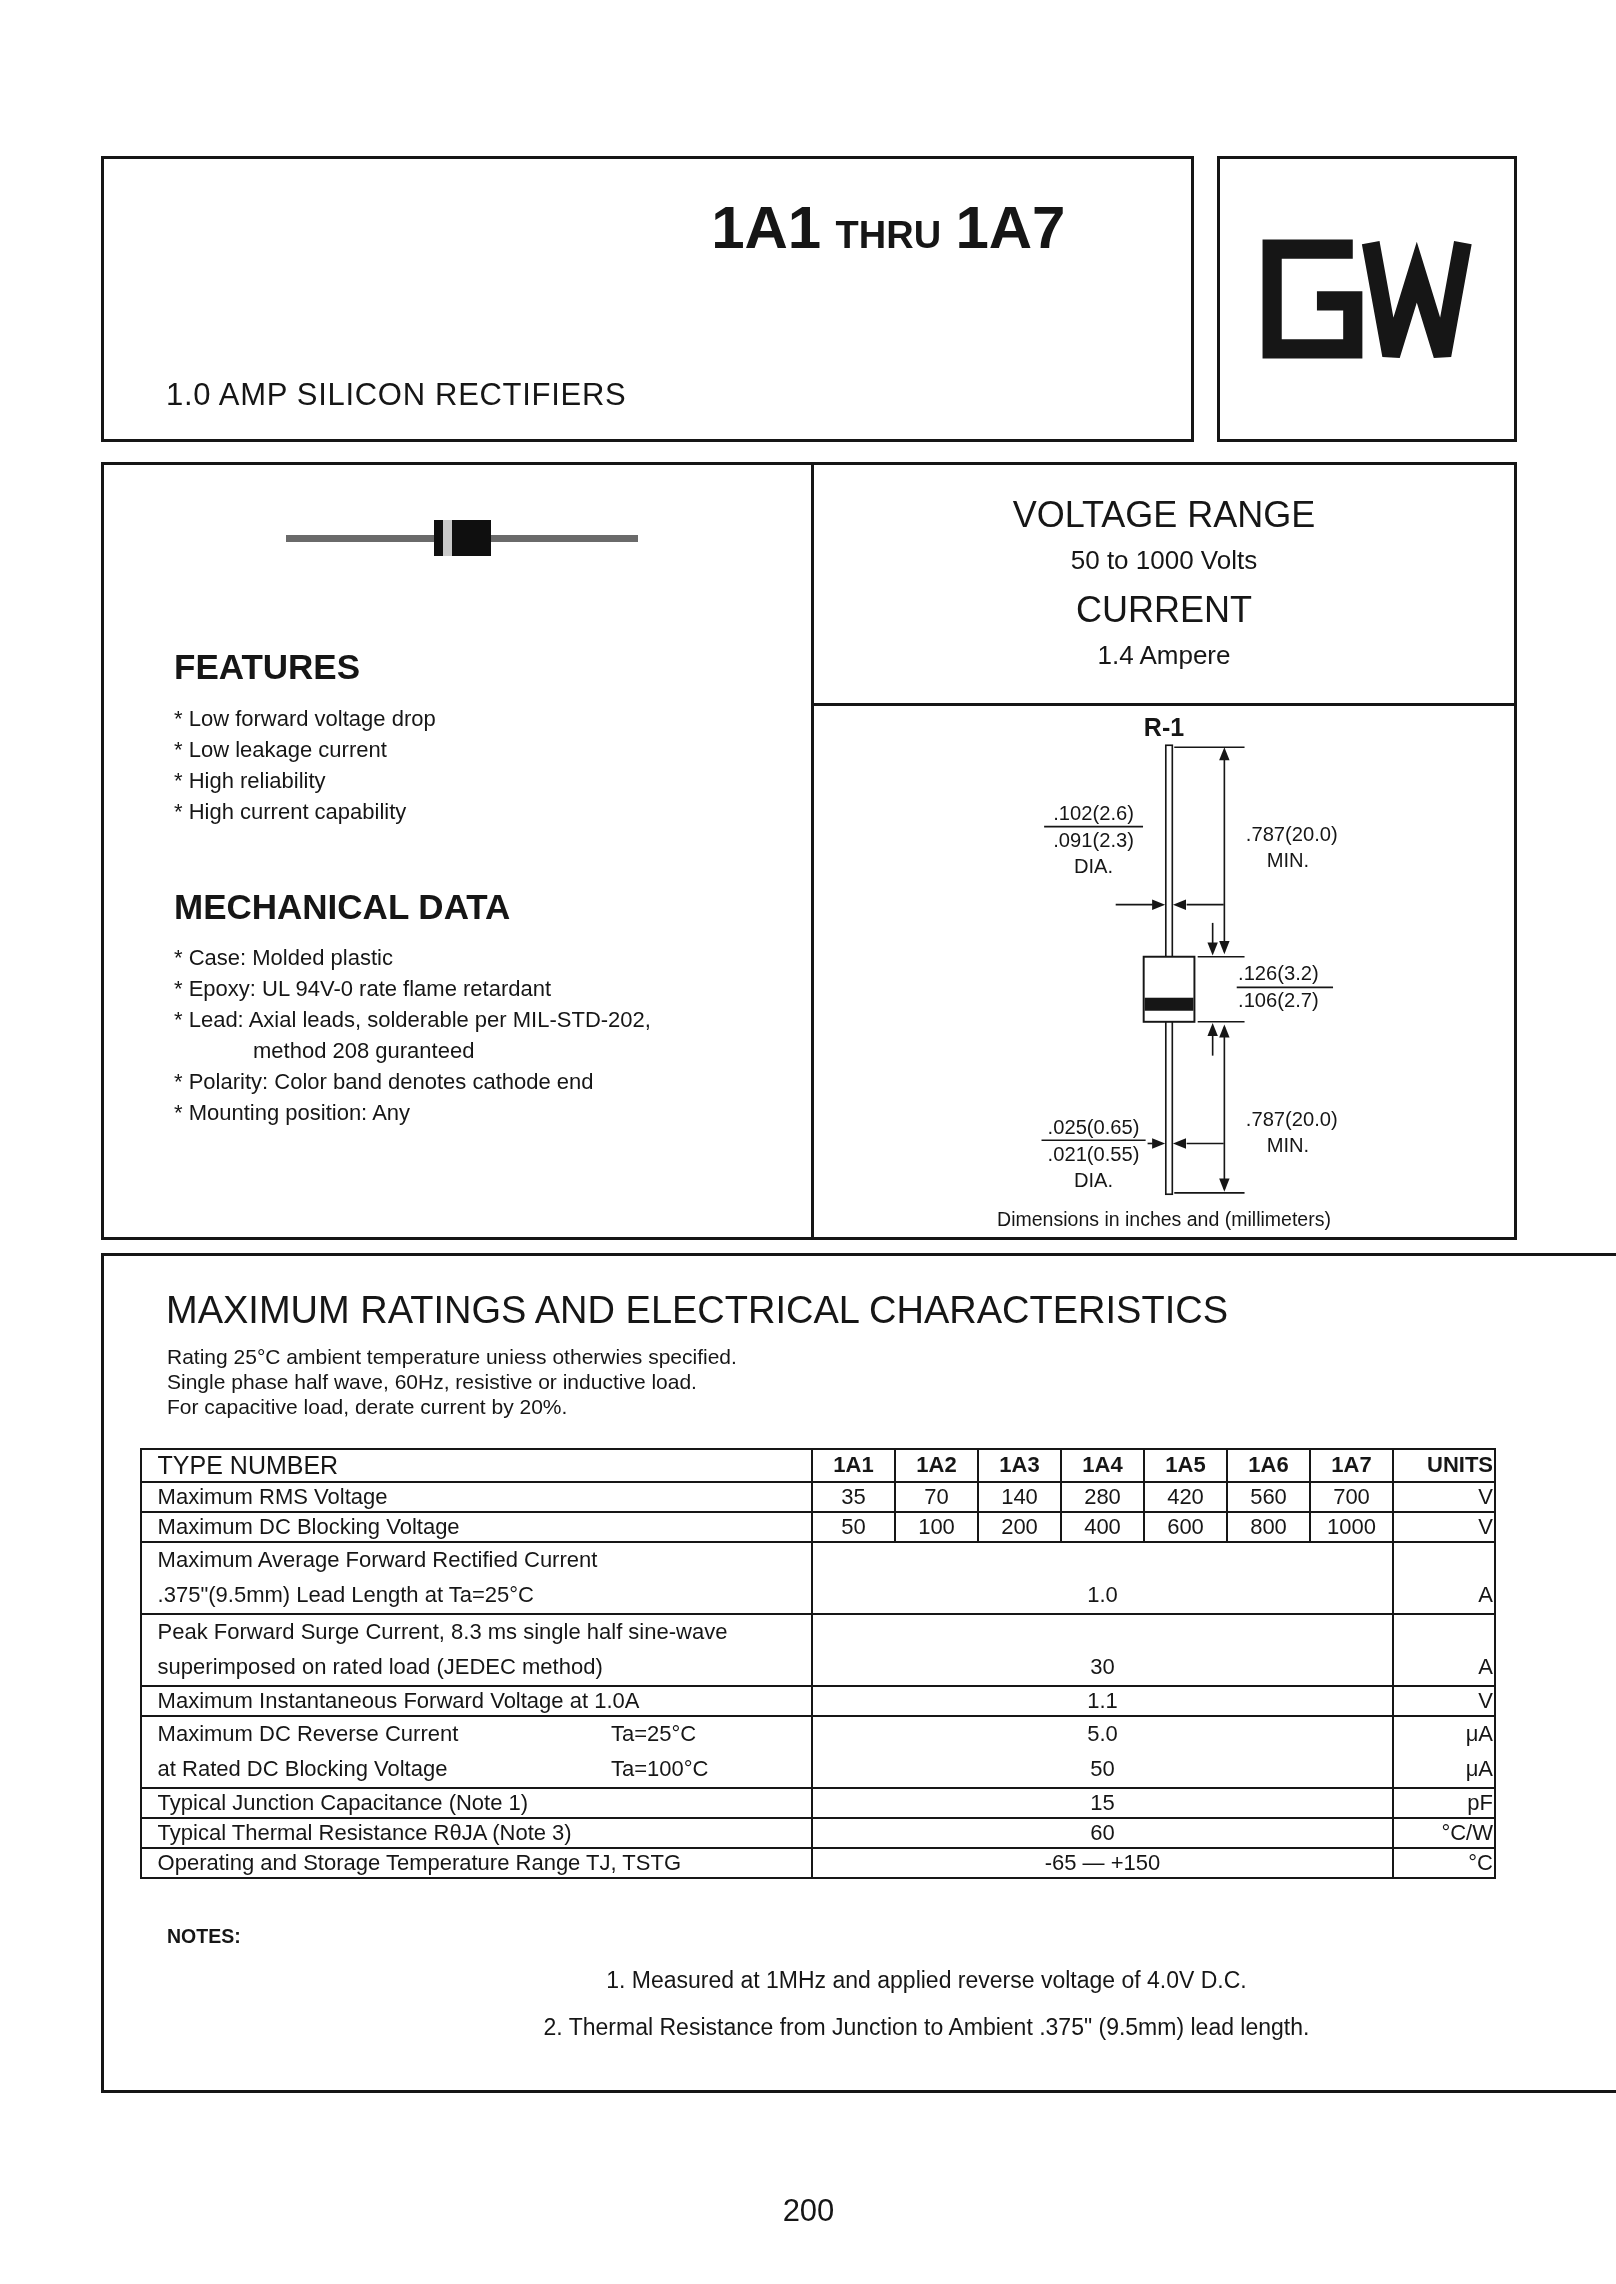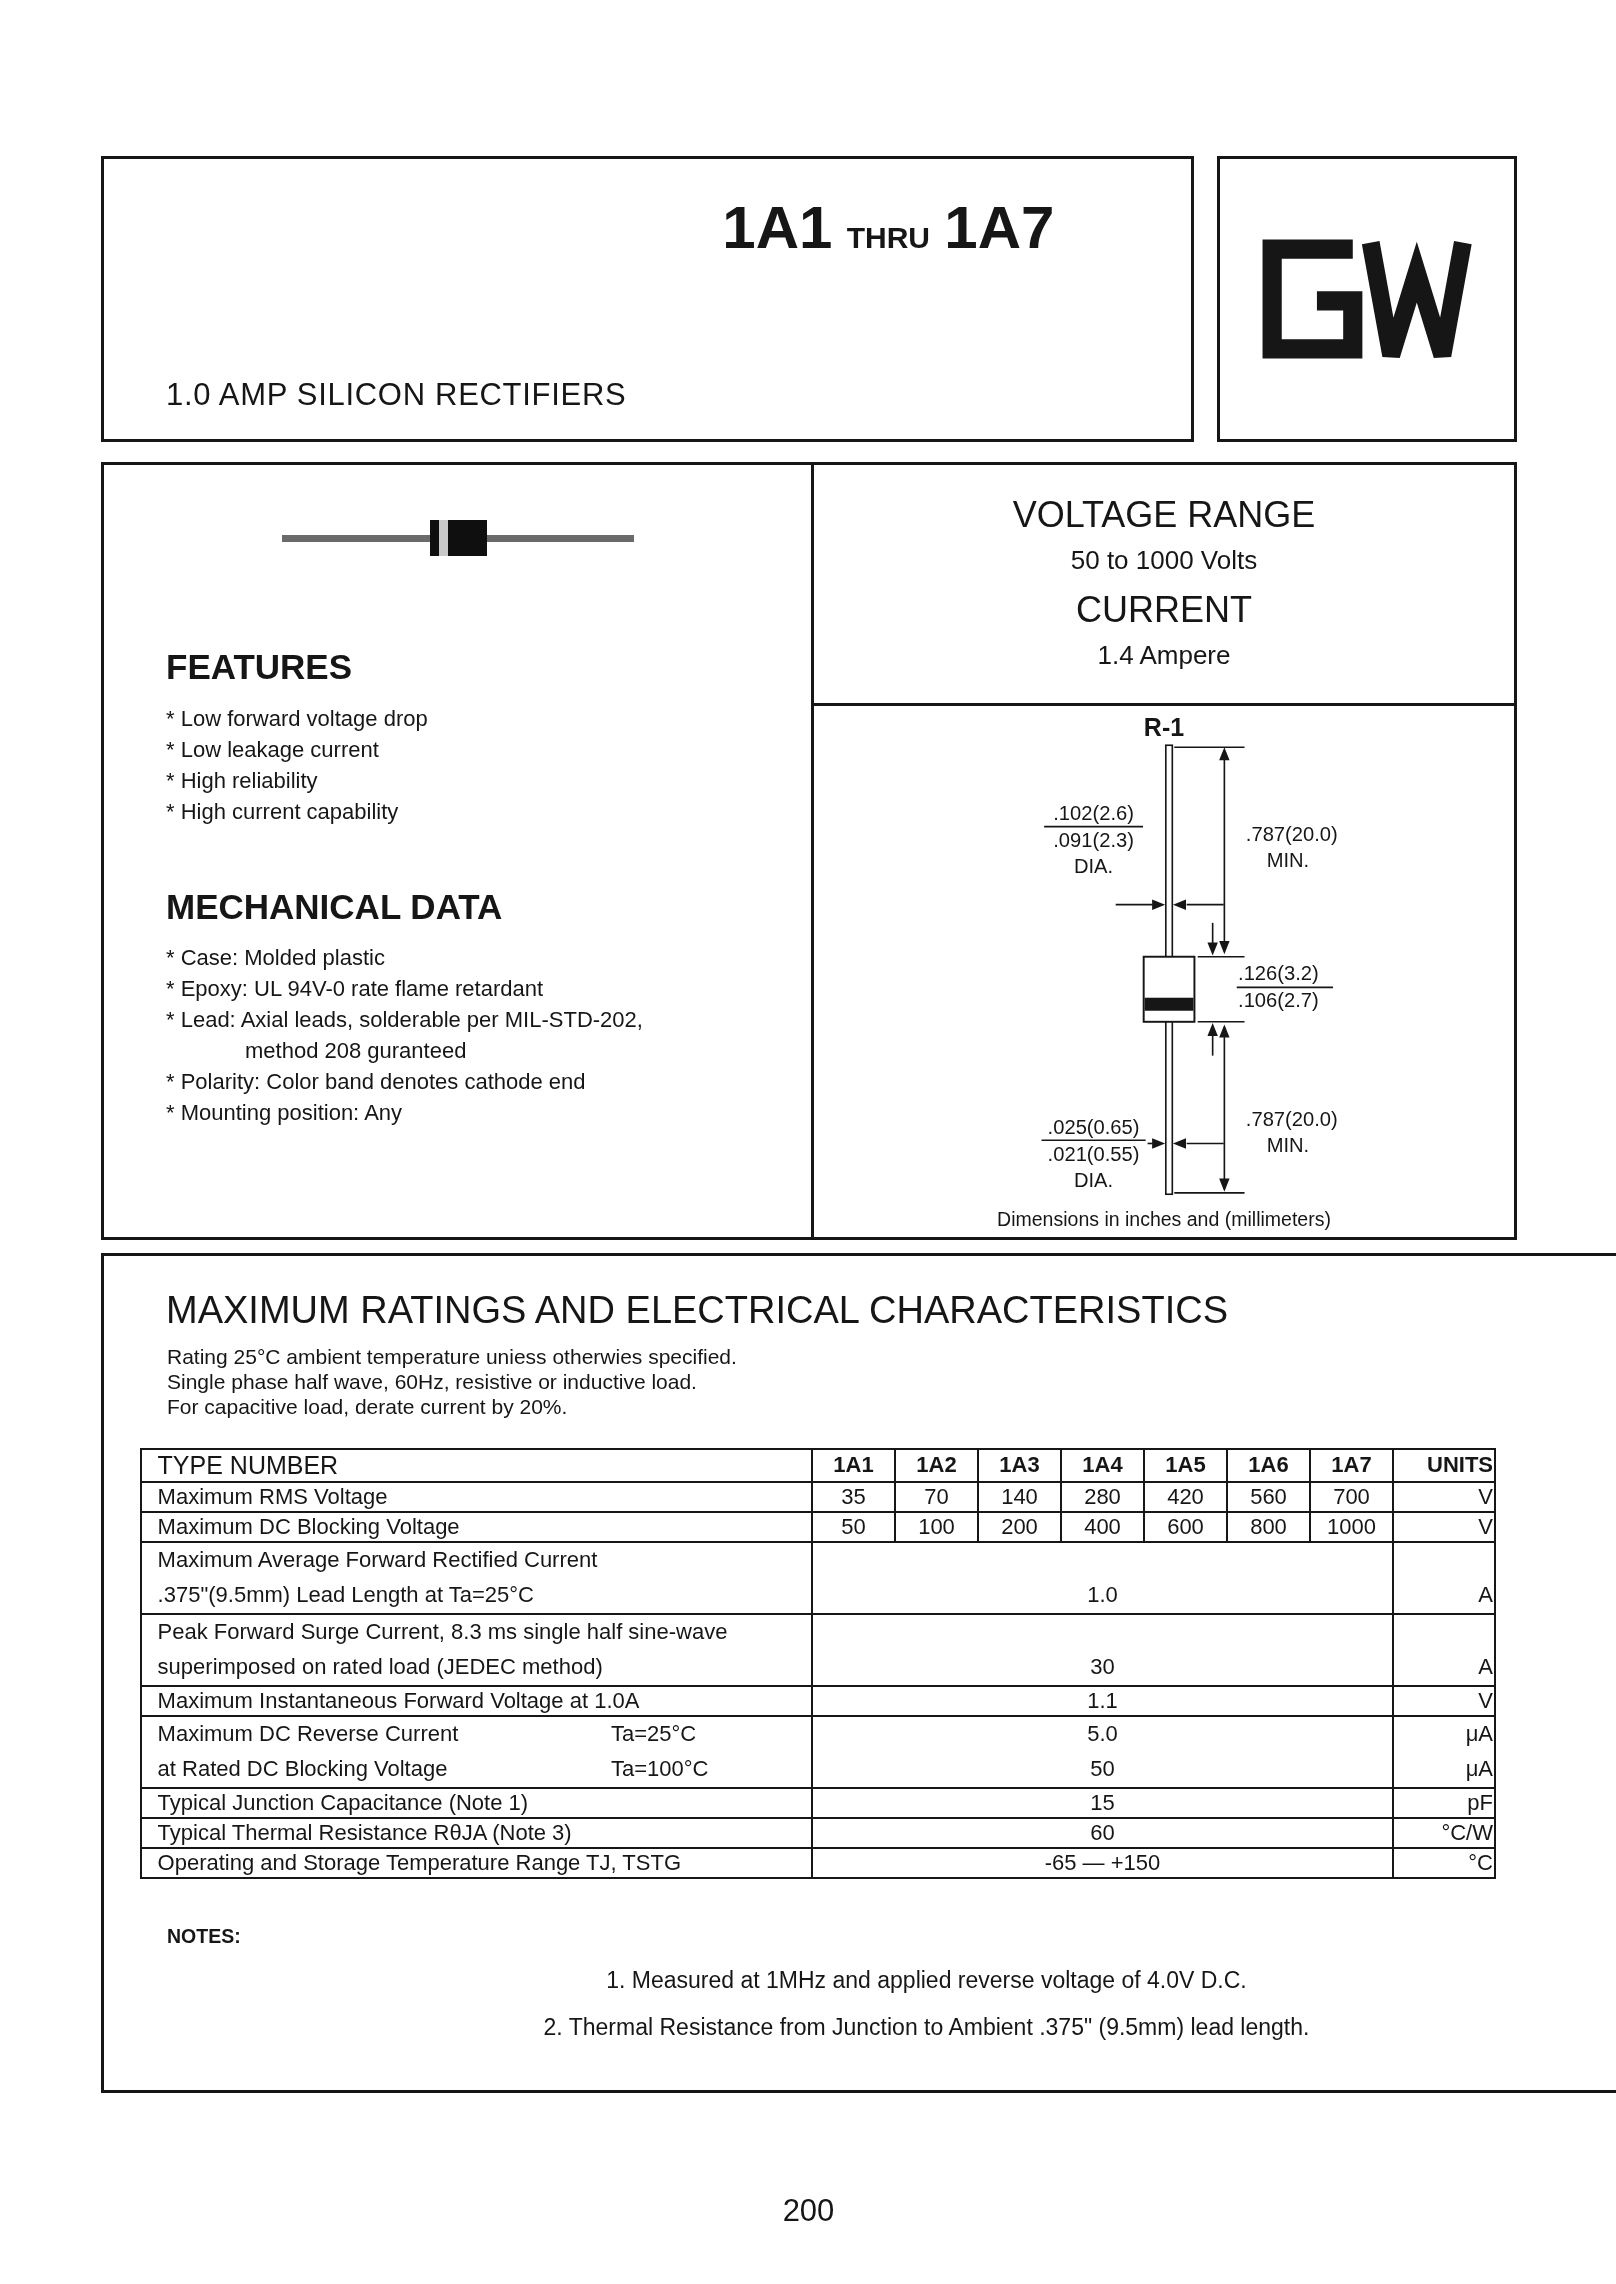--- a/index.html
+++ b/index.html
@@ -7,27 +7,27 @@
   .page {
     position: relative; width: 1617px; height: 2284px; background: #fff;
     font-family: "Liberation Sans", sans-serif; color: #161616; overflow: hidden;
   }
 
   
   .hdr-row { position: absolute; left: 101px; top: 156px; width: 1416px; height: 286px; display: flex; gap: 23.4px; }
   .hdr-box { flex: 1; border: 3.9px solid #161616; position: relative; }
   .part-title { padding: 34px 0 0 482px; text-align: center; font-weight: bold; white-space: nowrap; }
   .t-big  { font-size: 60px; }
-  .t-thru { font-size: 30px; margin: 0 14.3px; }
+  .t-thru { font-size: 38px; margin: 0 14.3px; }
   .subtitle { position: absolute; left: 62px; bottom: 26px; font-size: 31px; letter-spacing: 0.7px; }
   .logo-box { width: 300px; border: 3.9px solid #161616; display: flex; align-items: center; justify-content: center; }
 
   
   .main-box { position: absolute; left: 101px; top: 462px; width: 1416px; height: 778px; border: 3.9px solid #161616; display: flex; }
-  .main-left { flex: 1; }
+  .main-left { flex: 1; padding-left: 8px; }
   .diode-figure { position: relative; width: 352px; height: 36px; margin: 55px auto 0; }
   .diode-lead { position: absolute; left: 0; right: 0; top: 15px; height: 6.5px; background: #6a6a6a; }
   .diode-body { position: absolute; left: 148px; top: 0; width: 57px; height: 36px; background: #0f0f0f; }
   .diode-band { position: absolute; left: 9.8px; top: 0; width: 9px; height: 36px; background: #c9c9c9; }
   .sec-h { margin: 91px 0 0 62px; font-size: 35px; font-weight: bold; }
   .sec-h.mech { margin-top: 60px; }
   ul.plain { list-style: none; margin: 15.6px 0 0 62px; padding: 0; font-size: 22px; }
   ul.plain li { line-height: 31px; }
   li.indent { padding-left: 79px; }
 

